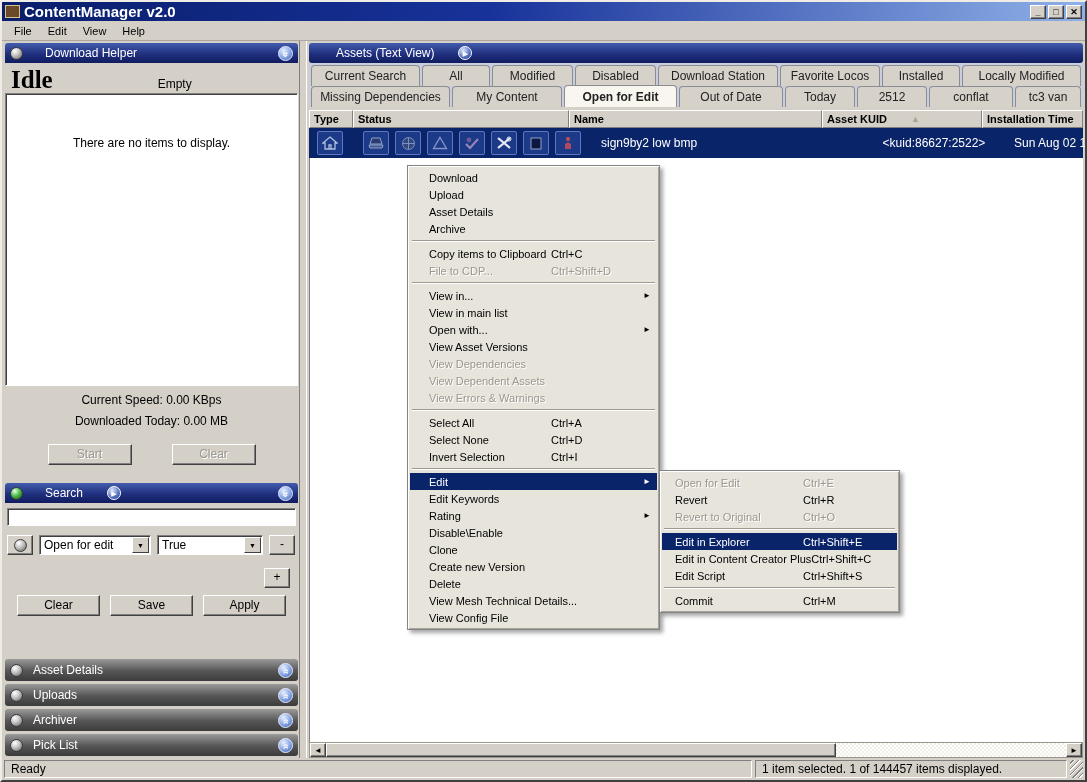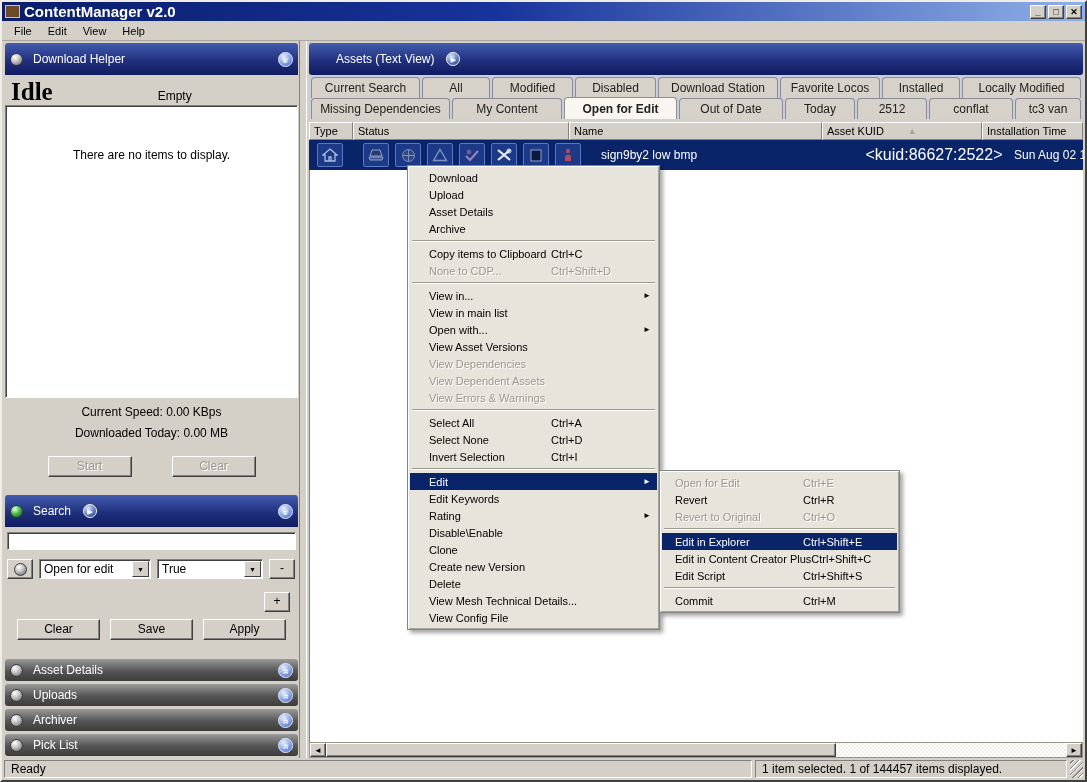--- a/index.html
+++ b/index.html
@@ -26,23 +26,23 @@
   .mitem { padding:2px 8px; }
 
   
   .mainrow { display:flex; height:717px; }
   .leftcol { width:298px; flex:none; display:flex; flex-direction:column; padding:2px 1px 2px 3px;
              border-right:1px solid #808080; }
   .splitter { width:7px; flex:none; background:#d4d0c8; border-right:1px solid #fff; }
   .rightcol { flex:1; display:flex; flex-direction:column; padding:2px 2px 0 2px; overflow:hidden; }
 
   
-  .phead { height:32px; flex:none; display:flex; align-items:center; padding:0 5px; border-radius:3px 3px 0 0;
+  .phead { height:20px; flex:none; display:flex; align-items:center; padding:0 5px; border-radius:3px 3px 0 0;
            background:linear-gradient(180deg,#445cae 0%,#20307e 55%,#101c60 100%);
-           color:#fff; }
+           color:#fff;gap:12px; }
   .phead-gray { height:22px; flex:none; display:flex; align-items:center; padding:0 5px; border-radius:3px; margin-top:3px;
            background:linear-gradient(180deg,#9a9a9a 0%,#555 55%,#3c3c3c 100%); color:#fff; }
   .phead-title { margin-left:10px; font-size:12px; }
   .sphere { width:13px; height:13px; border-radius:50%; flex:none;
             background:radial-gradient(circle at 35% 28%, #ffffff, #c9c9c9 40%, #6e6e6e 90%);
             border:1px solid #3a3a3a; }
   .sphere.green { background:radial-gradient(circle at 35% 28%, #eaffea, #4fbf4f 45%, #156315 92%); }
   .chev { margin-left:auto; width:15px; height:15px; border-radius:50%; flex:none;
           background:radial-gradient(circle at 35% 28%, #e8f0ff, #7d9ce0 60%, #3c5cb0 95%);
           border:1px solid #e8eeff; color:#fff; font-weight:bold; text-align:center; }
@@ -87,30 +87,30 @@
 
   
   .tabstrip { background:#c8cedc; padding:2px 0 0 2px; flex:none; }
   .tabrow { display:flex; height:21px; }
   .tab { background:#d6d2ca; border:1px solid #8c8c94; border-bottom:none; border-radius:4px 4px 0 0;
          margin-right:2px; display:flex; align-items:center; justify-content:center;
          font-size:12px; color:#222; padding:0 4px; overflow:hidden; white-space:nowrap; }
   .tab.active { background:#f8f6ee; font-weight:bold; position:relative; top:-1px; height:22px; z-index:2; }
 
   
-  .tableheader { display:flex; height:18px; margin-top:3px; flex:none; background:#d4d0c8; }
+  .tableheader { display:flex; height:18px; margin-top:3px; flex:none; background:#d4d0c8;font-weight:bold; }
   .th { border:1px solid; border-color:#fff #808080 #808080 #fff; padding:1px 4px; font-size:11px;
         display:flex; align-items:center; overflow:hidden; white-space:nowrap; }
   .th .sort { margin-left:24px; color:#a8a494; font-size:9px; }
   .selrow { height:30px; background:#0a246a; color:#fff; position:relative; flex:none; display:flex; align-items:center; }
   .sicon { width:26px; height:24px; background:#1c3a88; border:1px solid #5c78c2; border-radius:2px;
            display:flex; align-items:center; justify-content:center; flex:none; }
   .sicon svg { display:block; }
   .cell-name { position:absolute; left:292px; font-size:12px; }
-  .cell-kuid { position:absolute; left:545px; width:160px; text-align:center; font-size:16px; }
+  .cell-kuid { position:absolute; left:545px; width:160px; text-align:center; font-size:12px; }
   .cell-date { position:absolute; left:705px; white-space:nowrap; font-size:12px; }
   .listwhite { flex:1; background:#fff; border-left:1px solid #808080; }
 
   
   .hscroll { height:16px; flex:none; display:flex; background:#efefe6;
              background-image:linear-gradient(45deg,#fff 25%,transparent 25%,transparent 75%,#fff 75%),
                               linear-gradient(45deg,#fff 25%,transparent 25%,transparent 75%,#fff 75%);
              background-size:4px 4px; background-position:0 0,2px 2px; border:1px solid #9a968c; }
   .sarrow { width:16px; height:14px; background:#d4d0c8; border:1px solid;
             border-color:#fff #404040 #404040 #fff; box-shadow:inset -1px -1px 0 #808080;
@@ -386,21 +386,21 @@
       </div>
     <div class="mi">
         <span class="mi-label">Archive</span>
       </div>
     <div class="msep"></div>
     <div class="mi">
         <span class="mi-label">Copy items to Clipboard</span>
         <span class="mi-short">Ctrl+C</span>
       </div>
     <div class="mi disabled">
-        <span class="mi-label">None to CDP...</span>
+        <span class="mi-label">File to CDP...</span>
         <span class="mi-short">Ctrl+Shift+D</span>
       </div>
     <div class="msep"></div>
     <div class="mi">
         <span class="mi-label">View in...</span>
         <span class="mi-short"></span>
         <span class="mi-arrow">►</span>
       </div>
     <div class="mi">
         <span class="mi-label">View in main list</span>

